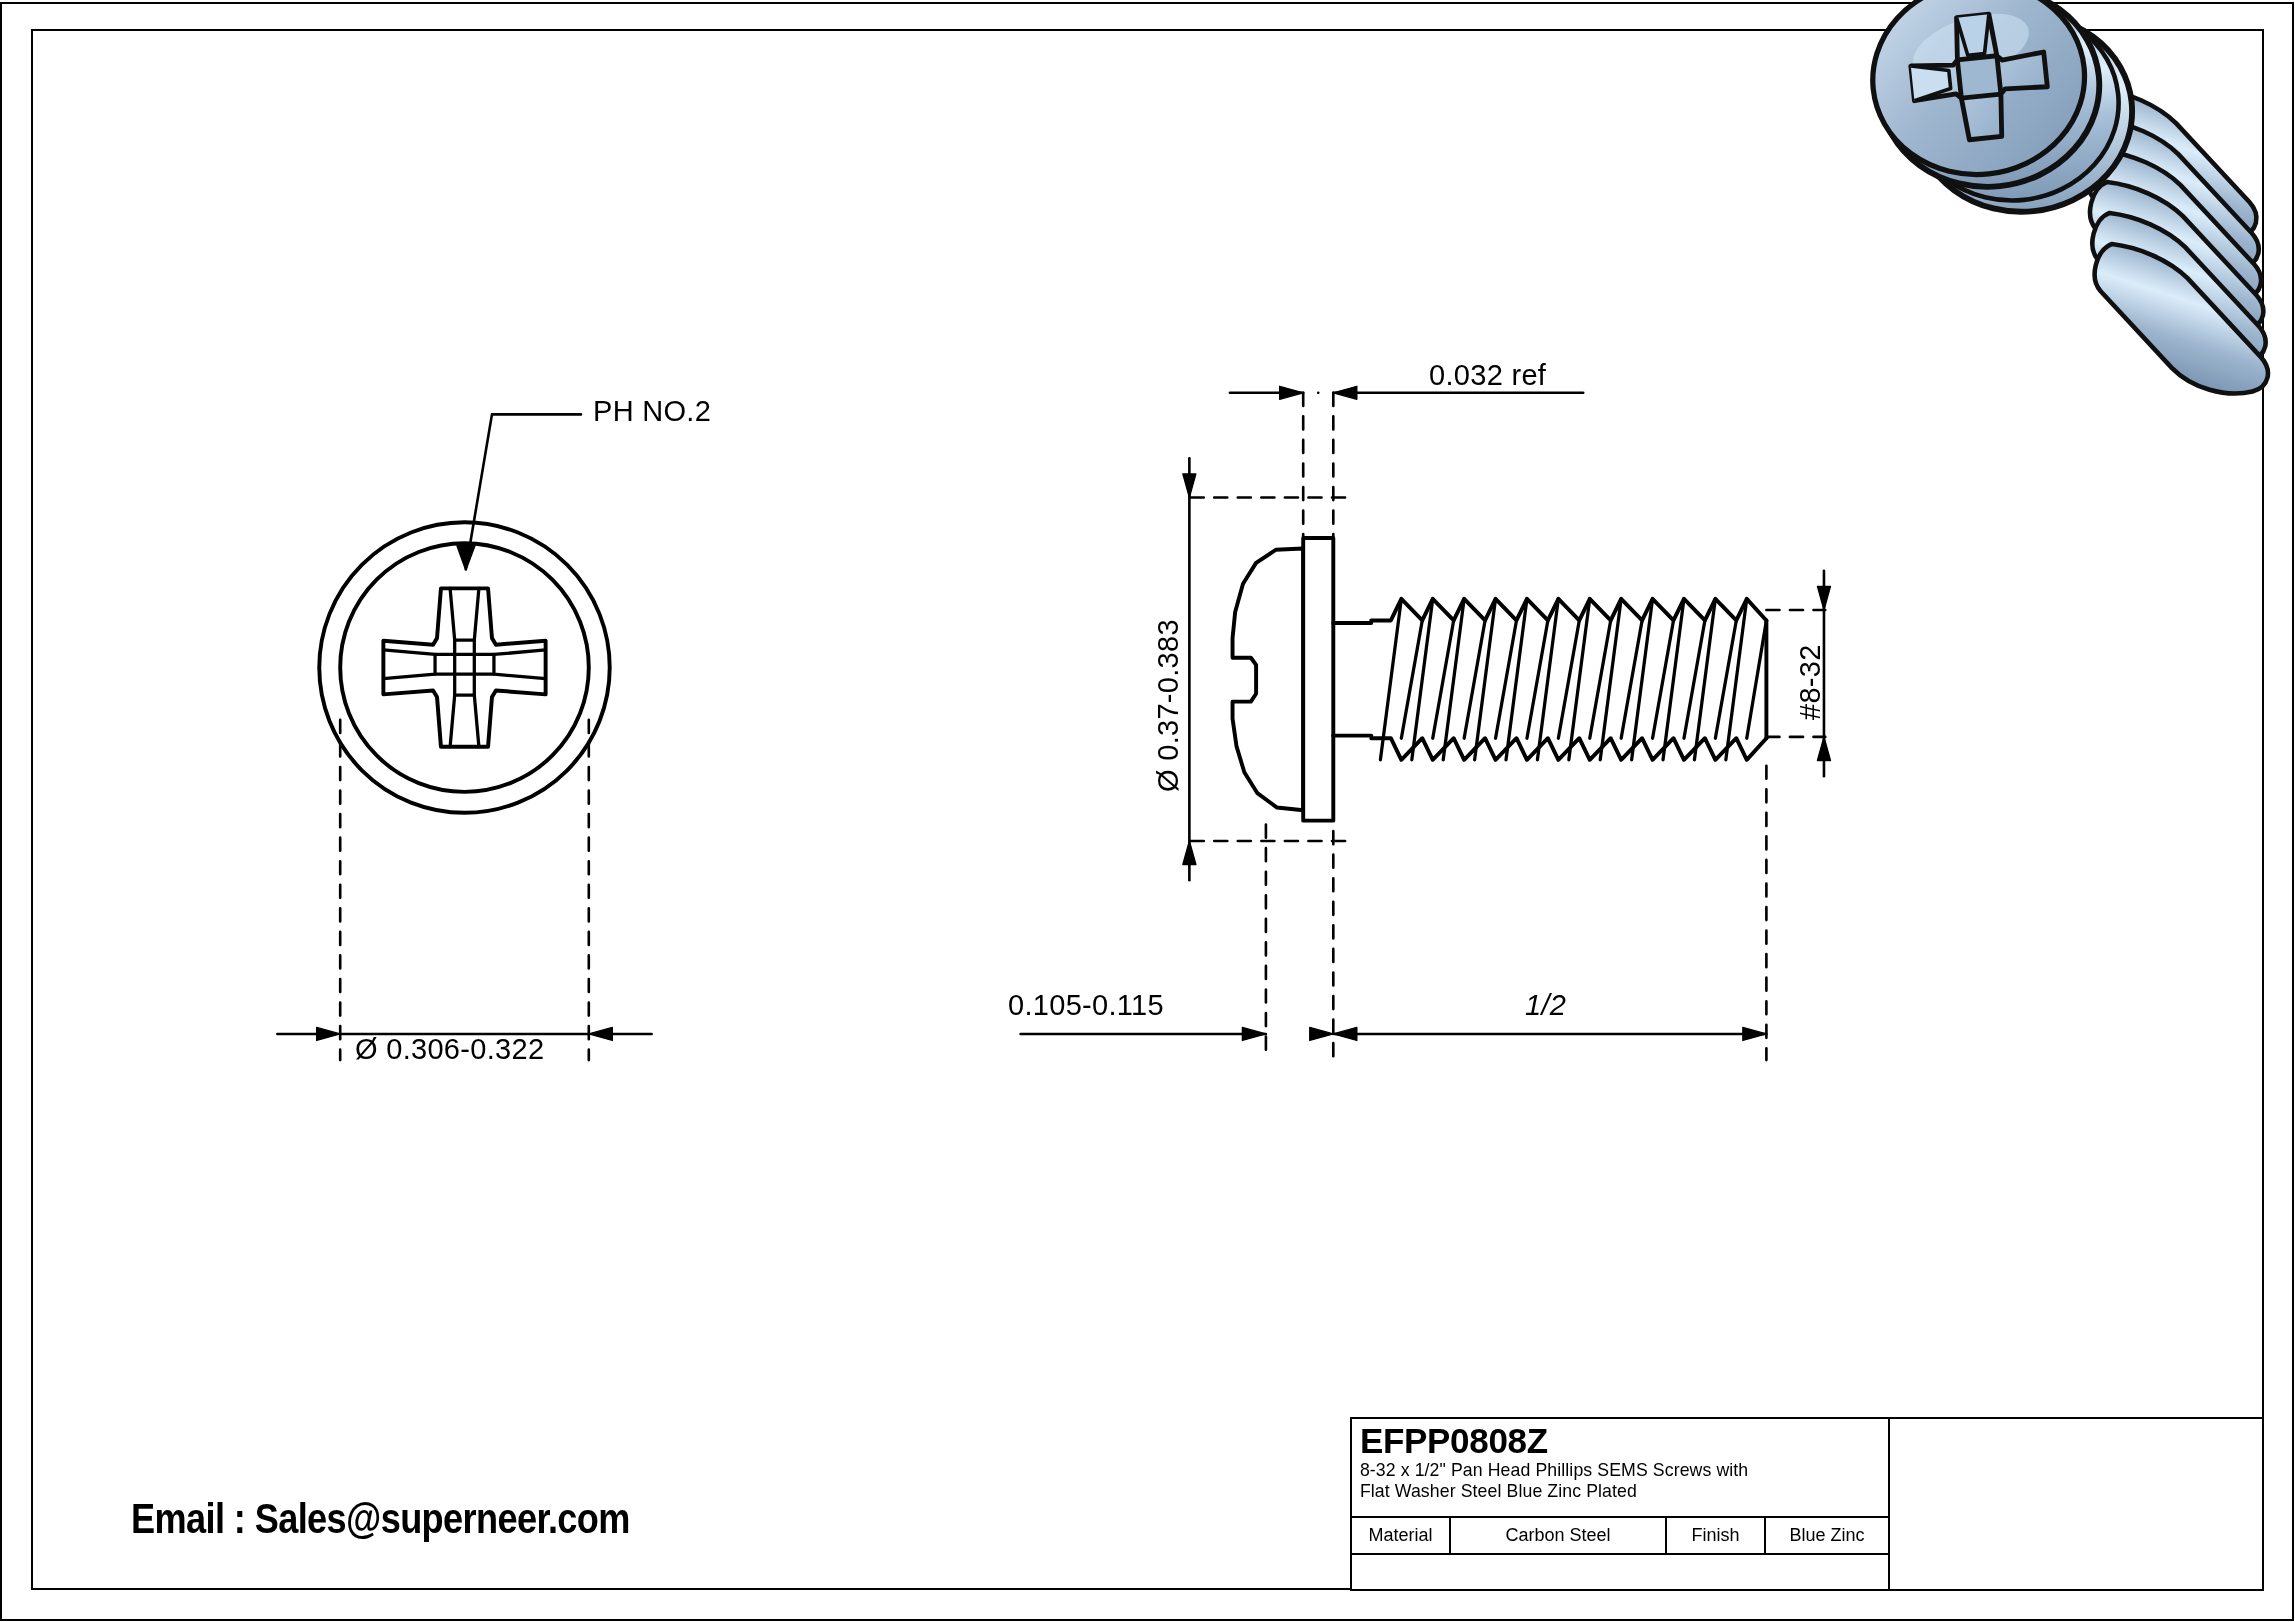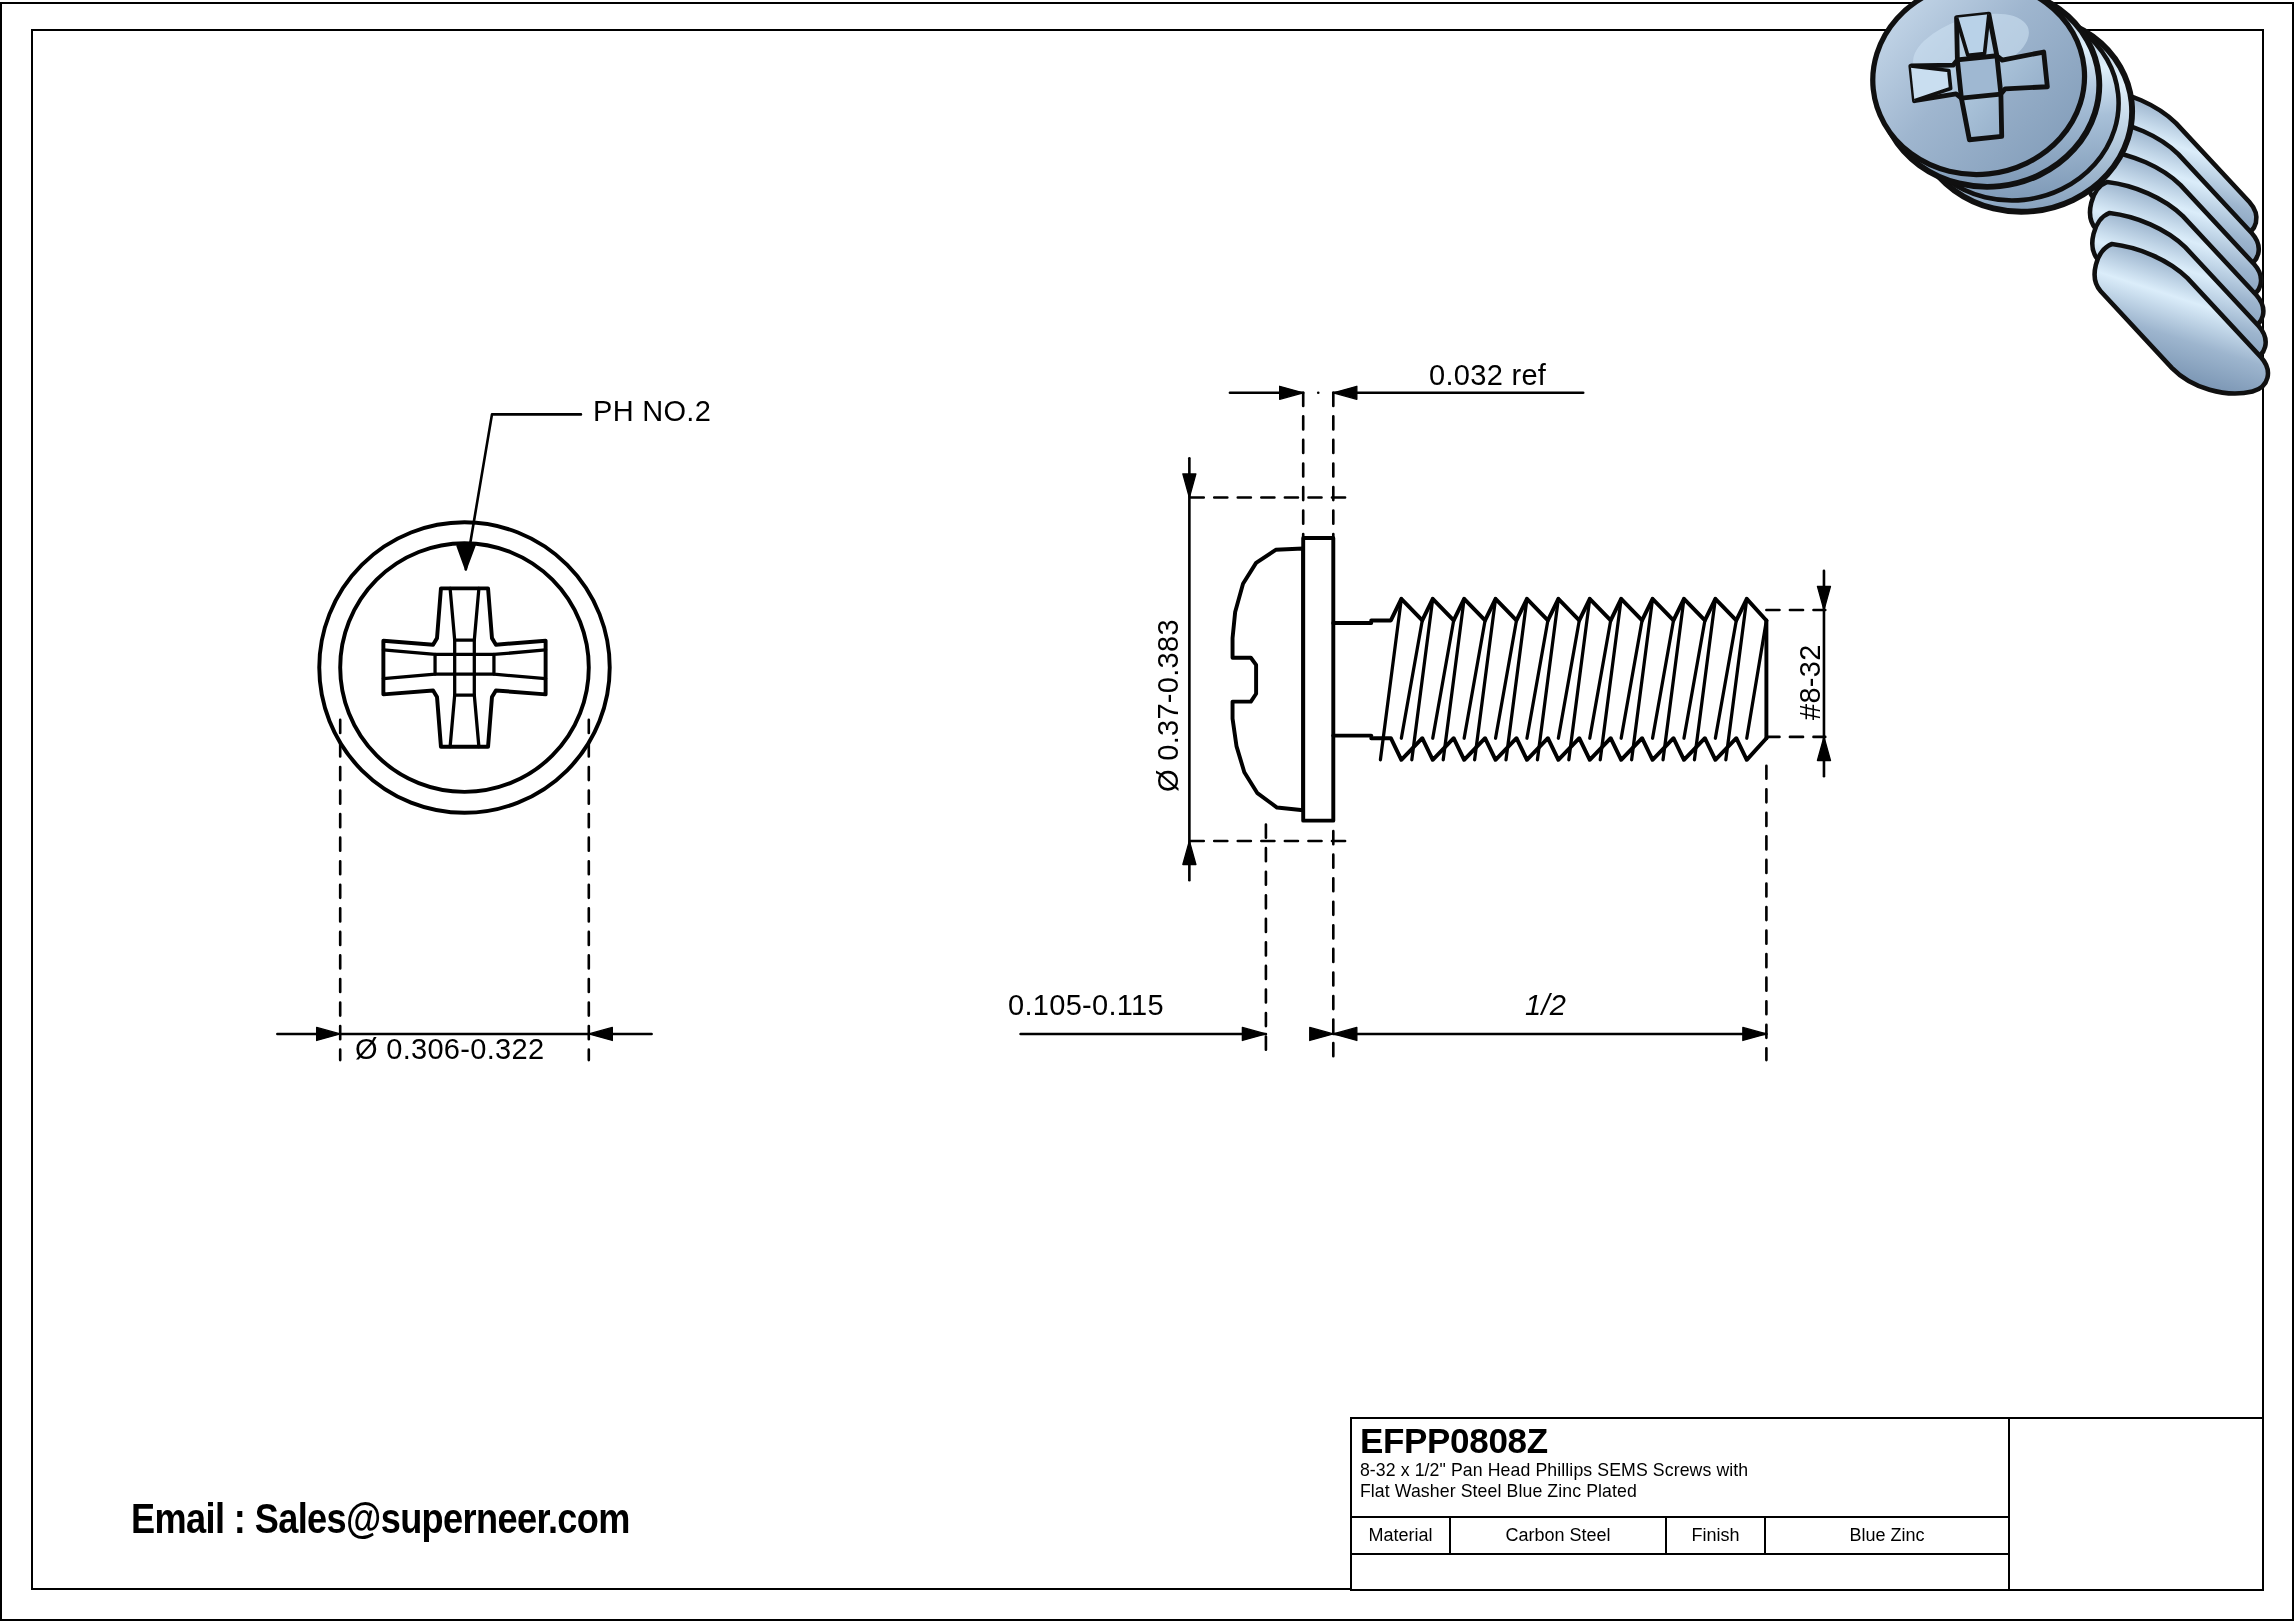--- a/index.html
+++ b/index.html
@@ -25,21 +25,21 @@
   
   #email-line{position:absolute;left:131px;top:1495px;font-size:42px;
               font-weight:bold;letter-spacing:-0.7px;white-space:nowrap;
               font-family:"Liberation Sans Narrow","Liberation Sans",sans-serif;
               transform:scaleX(0.86);transform-origin:left top;}
 
   
   #title-block{position:absolute;left:1350px;top:1417px;width:914px;height:174px;
                border:2.6px solid #000;box-sizing:border-box;background:#fff;
                display:flex;}
-  #tb-left{width:658px;height:100%;display:flex;flex-direction:column;
+  #tb-left{width:538px;height:100%;display:flex;flex-direction:column;
            border-right:2px solid #000;box-sizing:border-box;}
   #tb-desc{flex:0 0 99px;box-sizing:border-box;padding:2.6px 6.5px 0 7.9px;
            border-bottom:2.6px solid #000;}
   #tb-partno{font-size:35px;font-weight:bold;letter-spacing:-0.3px;line-height:38px;}
   #tb-desc-l1,#tb-desc-l2{font-size:17.7px;line-height:21px;letter-spacing:0.1px;}
   .tb-row{display:flex;box-sizing:border-box;}
   #tb-row1{flex:0 0 37px;border-bottom:2px solid #000;}
   #tb-row2{flex:1 1 auto;}
   .tb-cell{display:flex;align-items:center;justify-content:center;
            box-sizing:border-box;font-size:18px;height:100%;}

